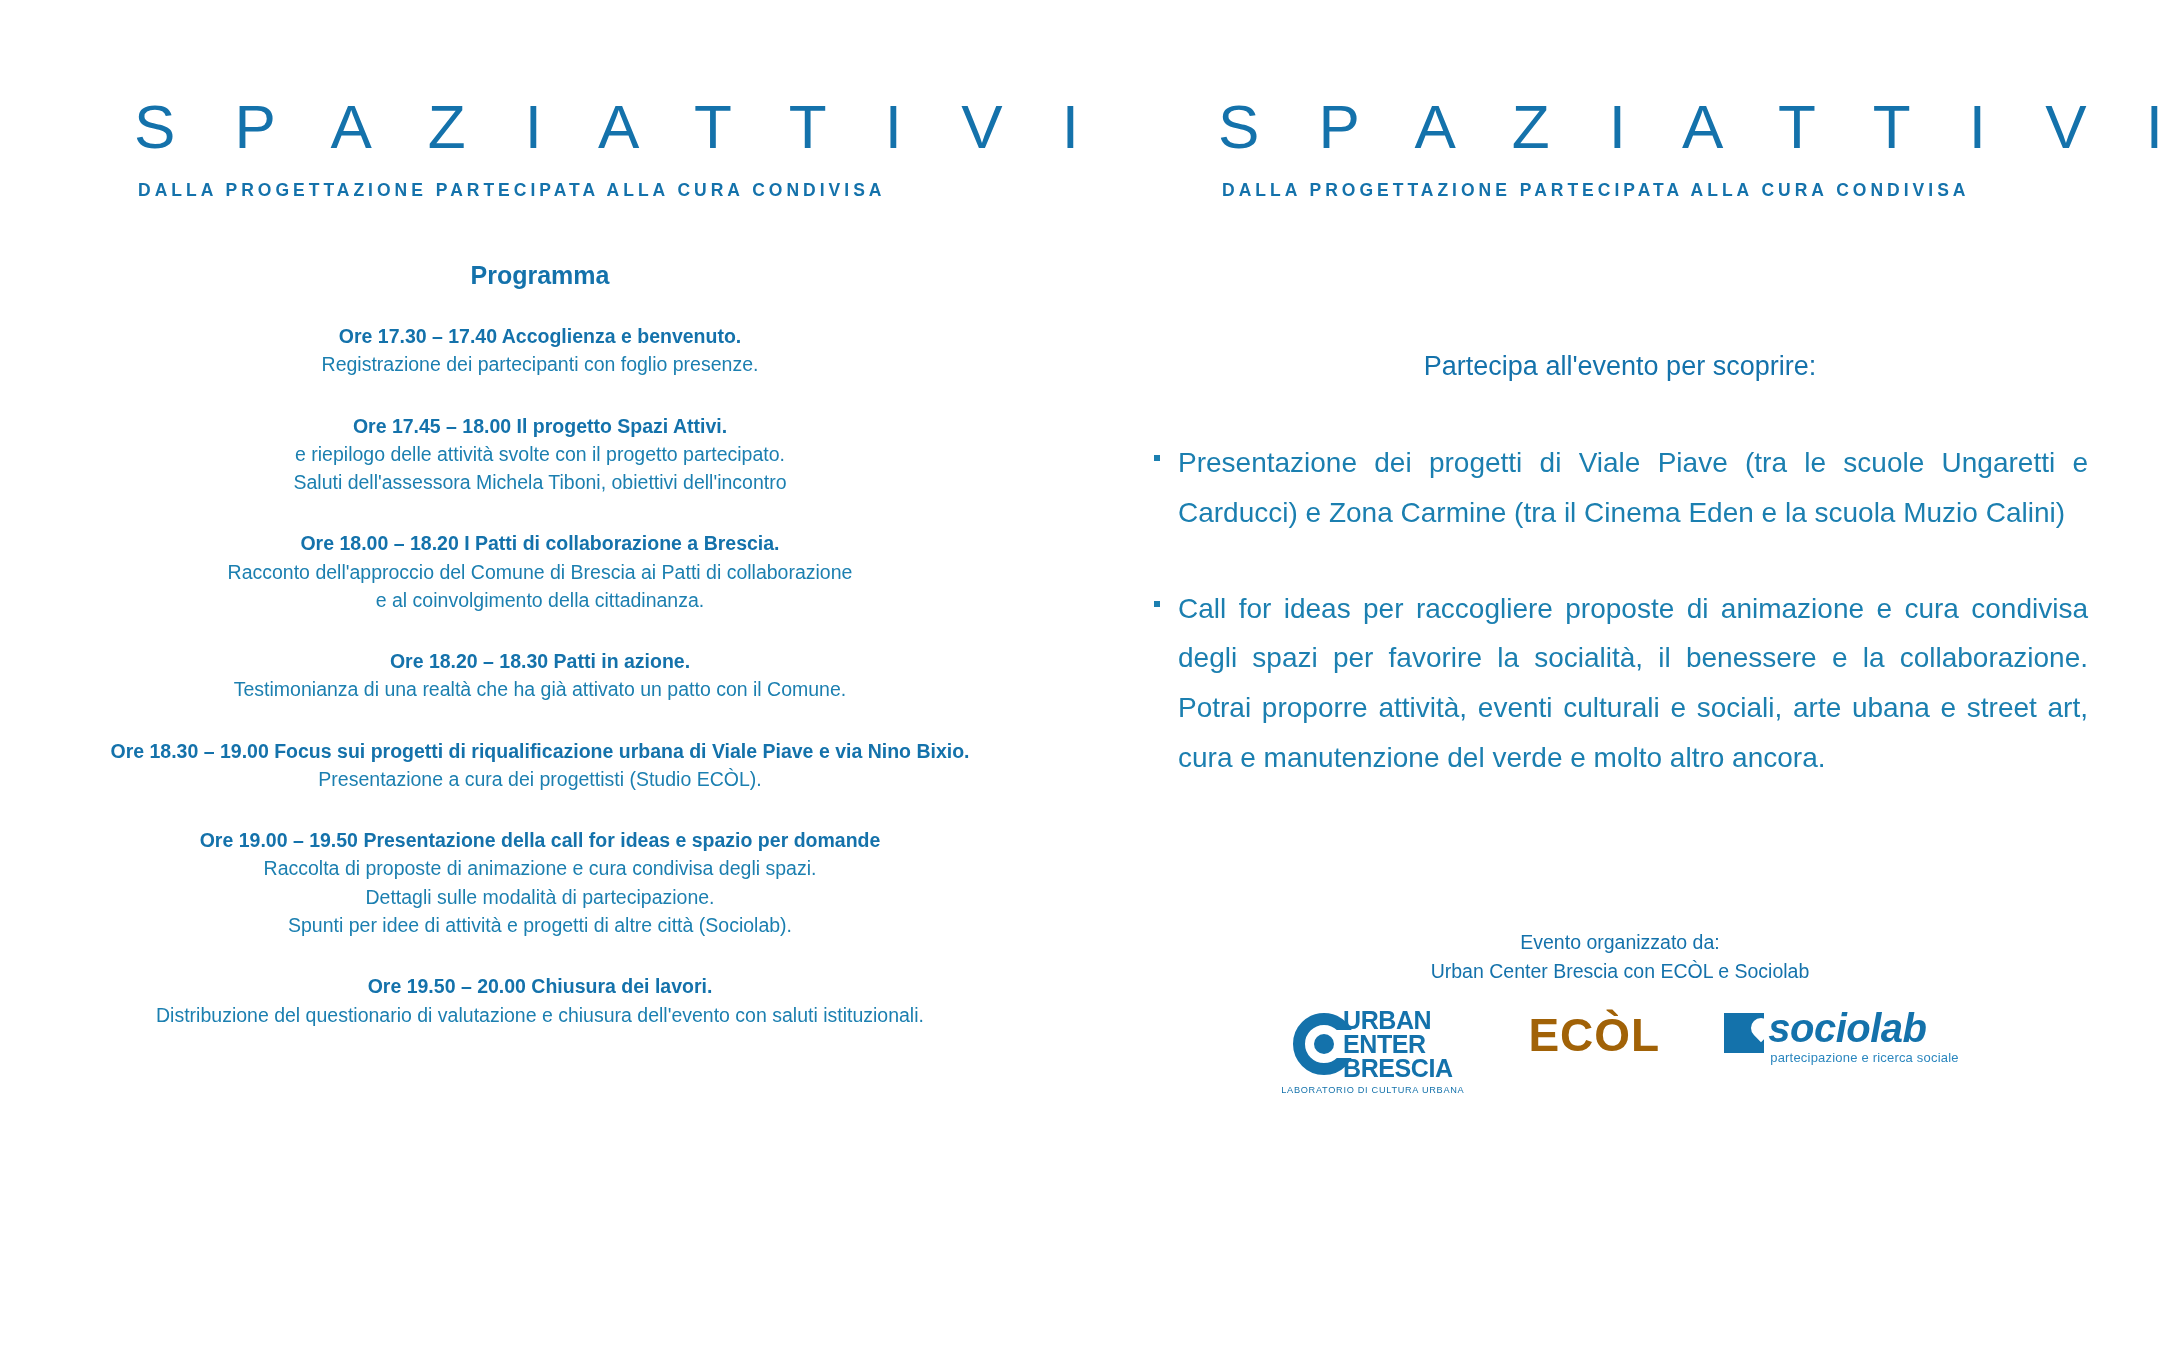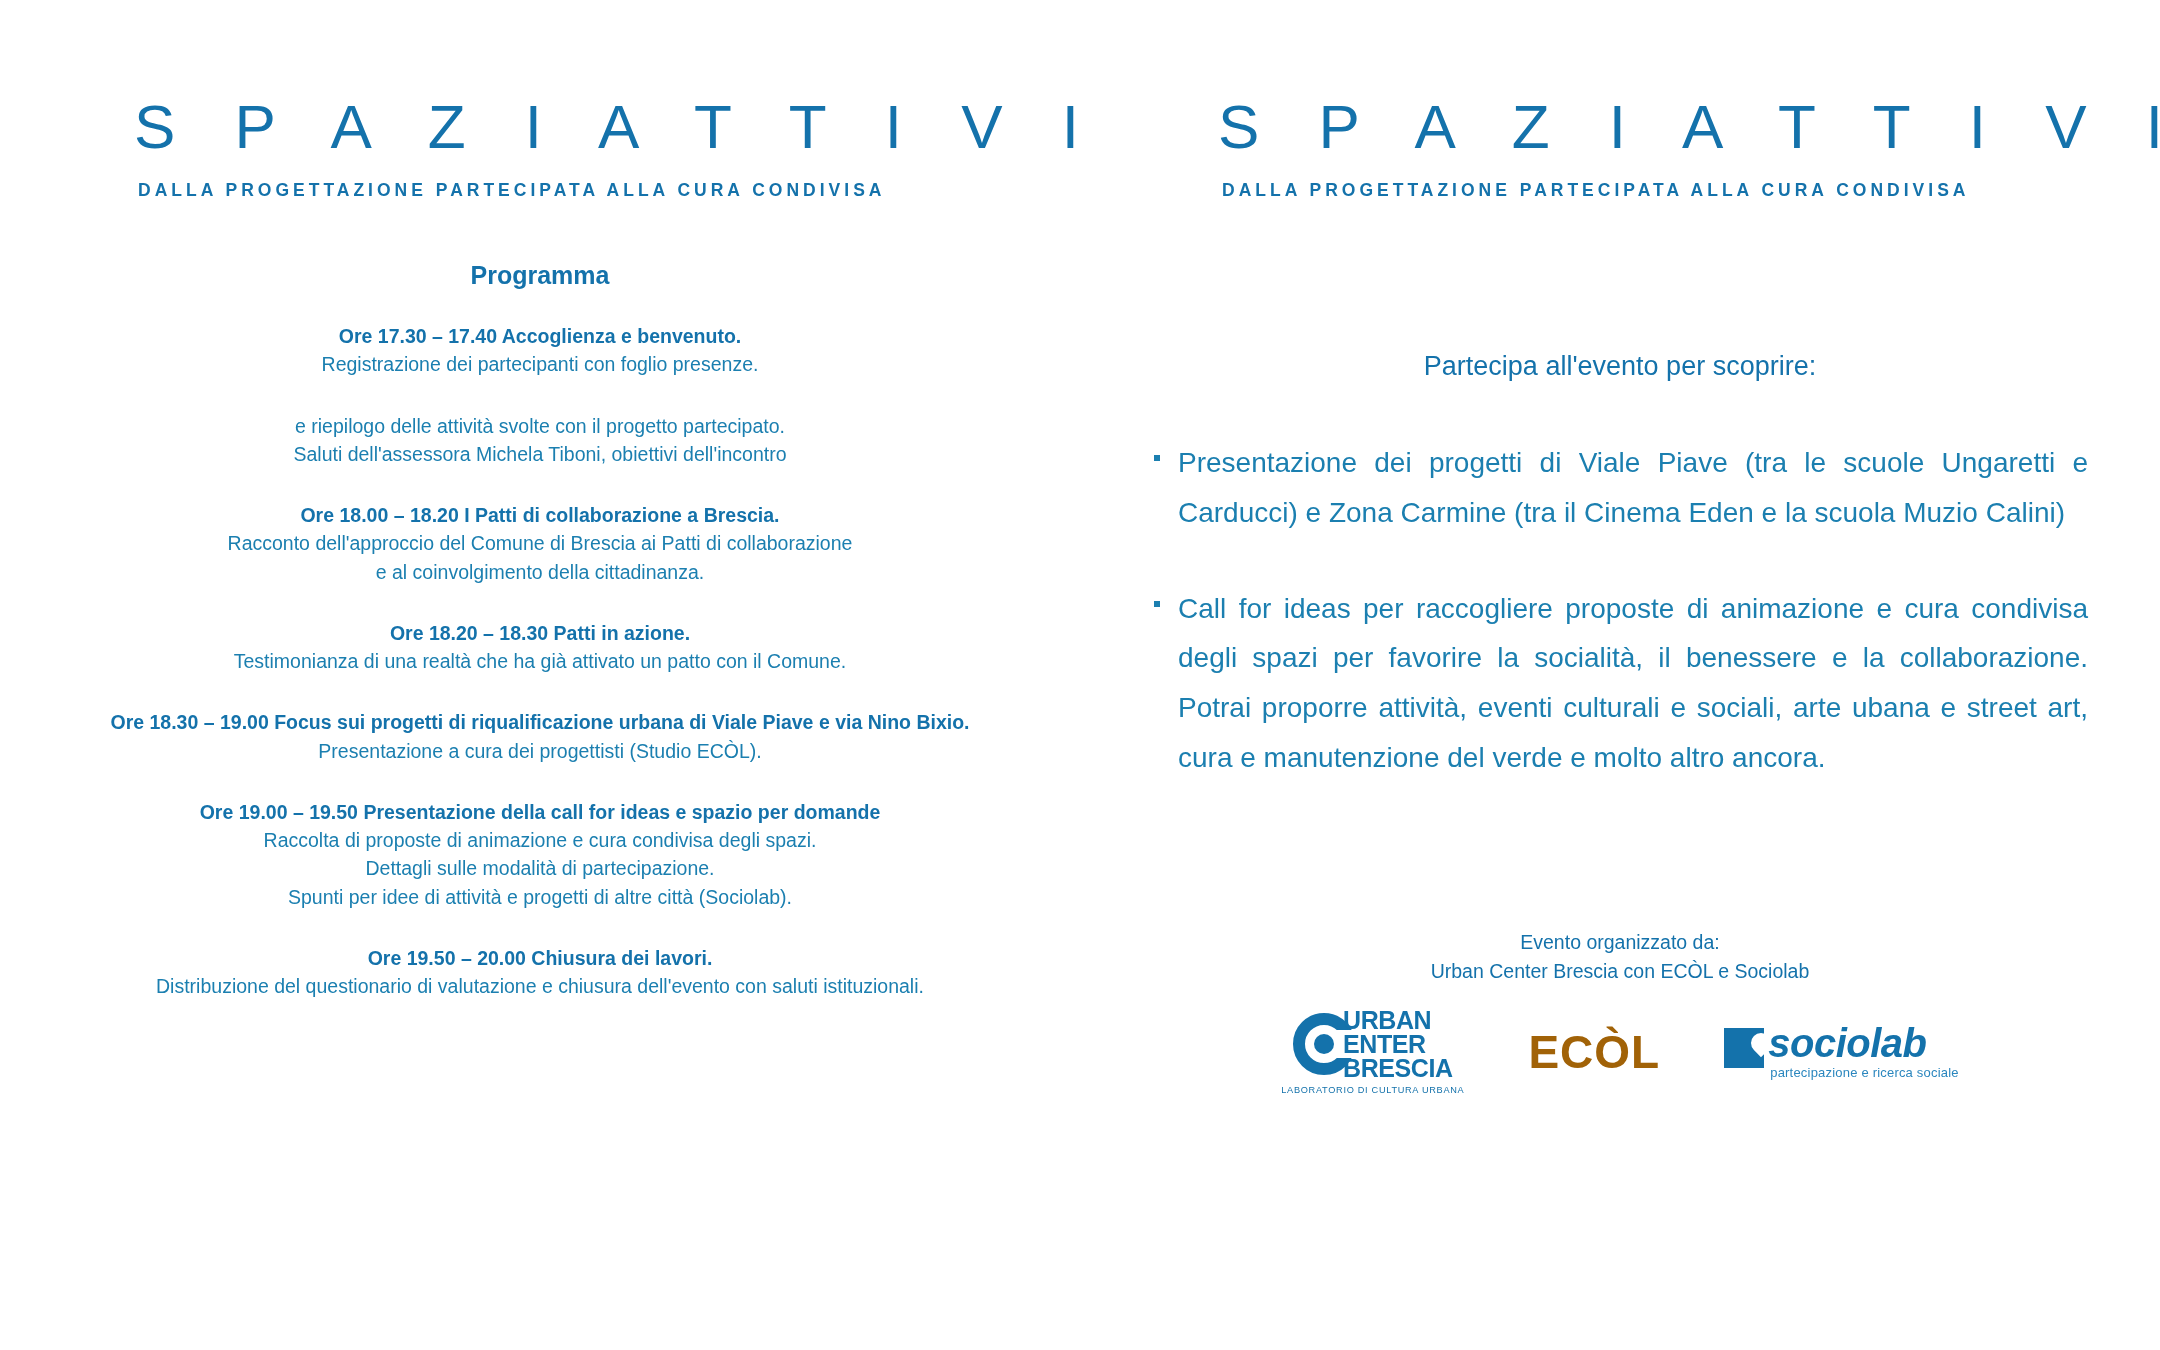--- a/index.html
+++ b/index.html
@@ -137,21 +137,21 @@
   }
 
   
   .logos {
     position: absolute;
     left: 0;
     right: 0;
     top: 1008px;
     display: flex;
     justify-content: center;
-    align-items: center;
+    align-items: flex-start;
     gap: 64px;
   }
 
   
   .logo-uc {
     display: flex;
     flex-direction: column;
     align-items: center;
   }
   .uc-row {
@@ -276,20 +276,21 @@
 
     <div class="programme">
       <div class="programme-title">Programma</div>
 
       <div class="prog-block">
         <p class="prog-head">Ore 17.30 – 17.40 Accoglienza e benvenuto.</p>
         <p class="prog-line">Registrazione dei partecipanti con foglio presenze.</p>
       </div>
 
       <div class="prog-block">
+        <p class="prog-head">Ore 17.45 – 18.00 Il progetto Spazi Attivi.</p>
         <p class="prog-line">e riepilogo delle attività svolte con il progetto partecipato.</p>
         <p class="prog-line">Saluti dell'assessora Michela Tiboni, obiettivi dell'incontro</p>
       </div>
 
       <div class="prog-block">
         <p class="prog-head">Ore 18.00 – 18.20 I Patti di collaborazione a Brescia.</p>
         <p class="prog-line">Racconto dell'approccio del Comune di Brescia ai Patti di collaborazione</p>
         <p class="prog-line">e al coinvolgimento della cittadinanza.</p>
       </div>
 

